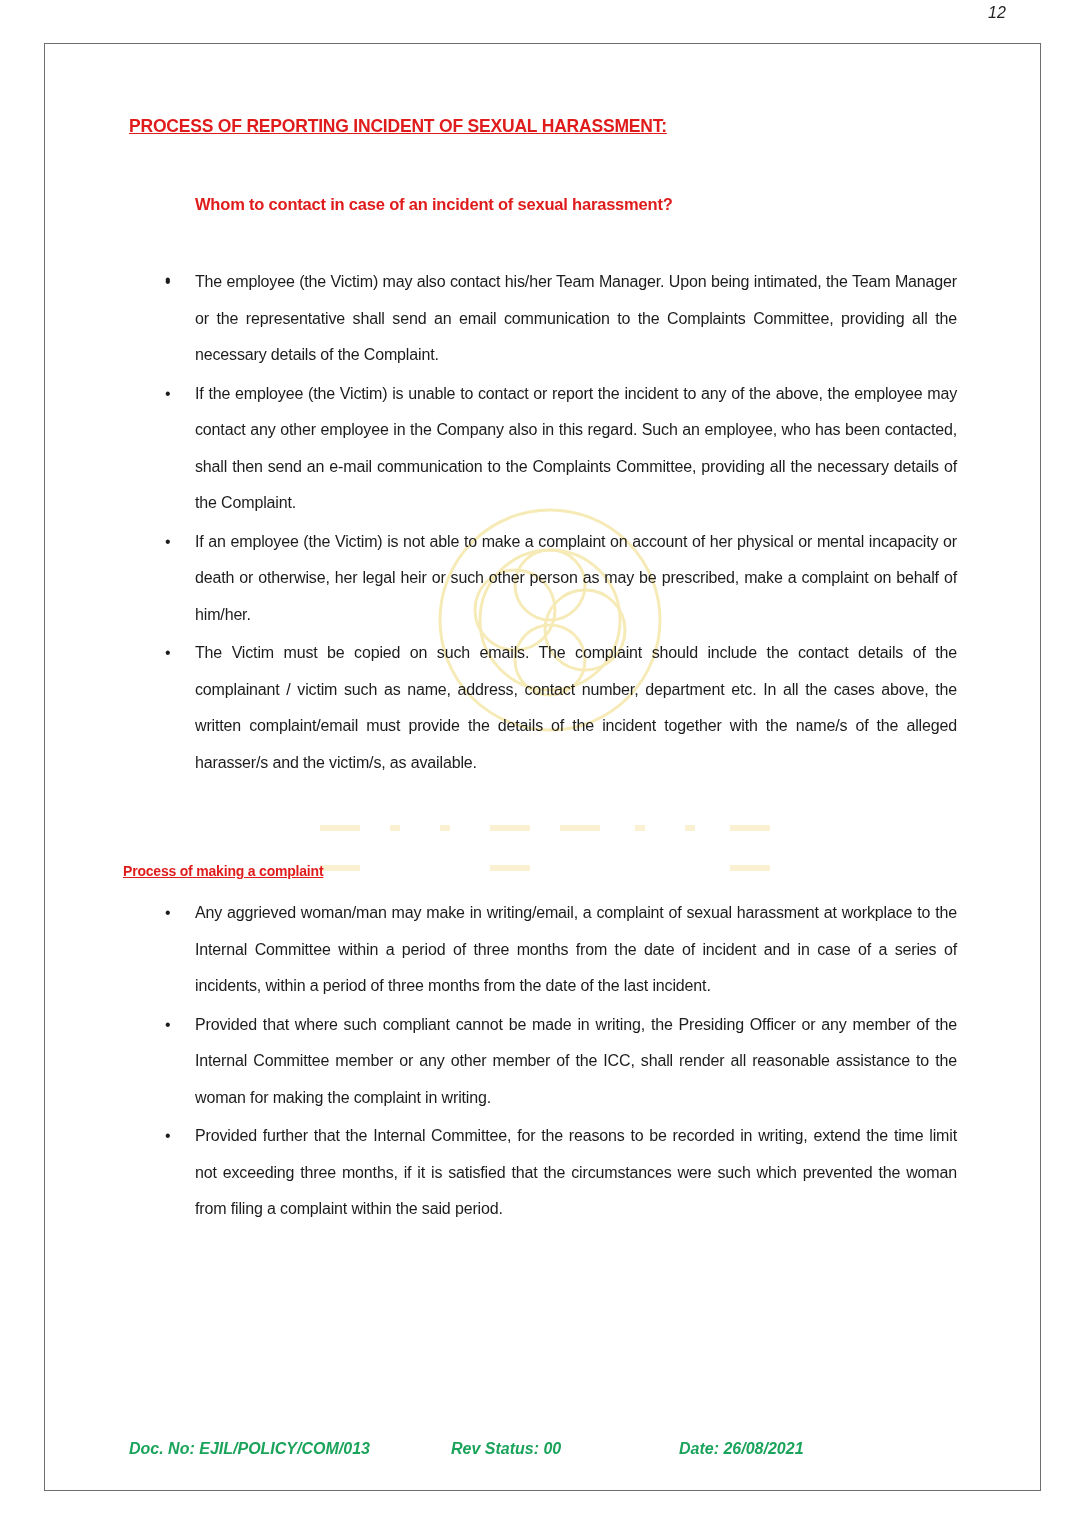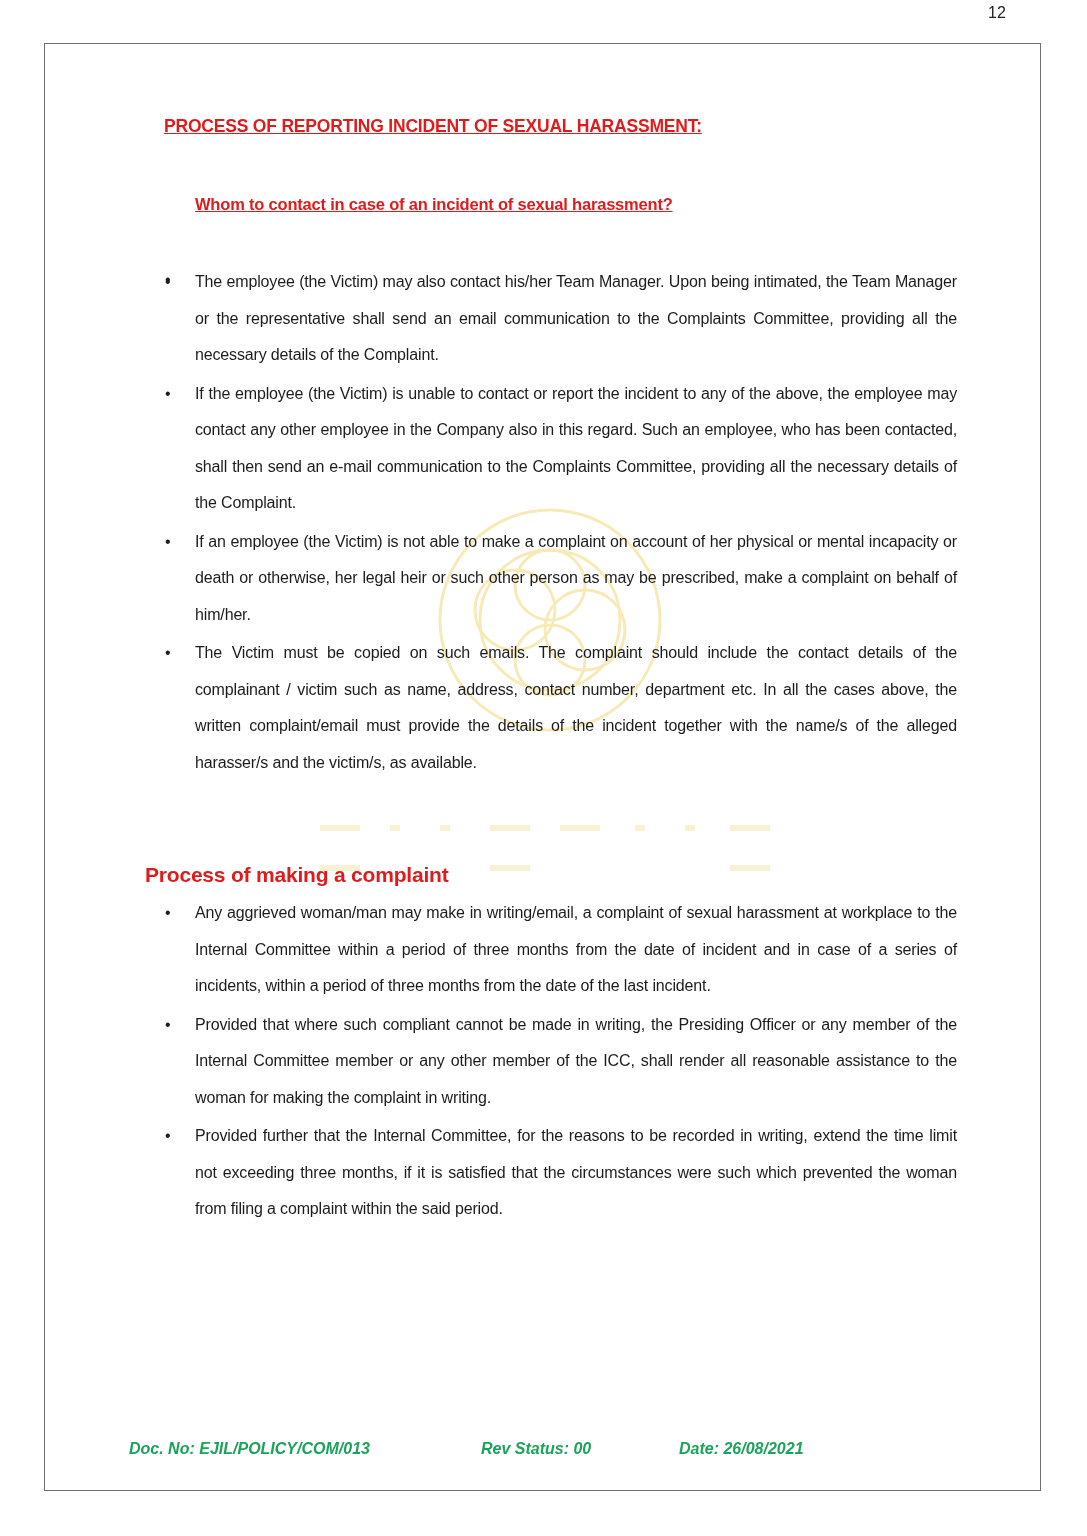--- a/index.html
+++ b/index.html
@@ -1,39 +1,39 @@
 <!DOCTYPE html>
 <html><head>
 <meta charset="utf-8">
 <style>
   html, body { margin: 0; padding: 0; background: #ffffff; }
   body { width: 1087px; height: 1536px; position: relative; overflow: hidden;
          font-family: "Liberation Sans", sans-serif; color: #1a1a1a; }
-  .page-number { position: absolute; top: 4px; left: 988px; font-size: 16px; color: #222; }
+  .page-number { position: absolute; top: 4px; left: 988px; font-size: 16px; color: #222; font-style: italic; }
   .frame { position: absolute; left: 44px; top: 43px; width: 997px; height: 1448px;
            border: 1.5px solid #6e6e6e; box-sizing: border-box; }
   .watermark { position: absolute; left: 290px; top: 490px; width: 520px; height: 400px; pointer-events: none; }
   .main-heading { position: absolute; left: 129px; top: 116px; font-size: 17.5px; font-weight: bold;
-                  color: #e01b1b; text-decoration: underline; letter-spacing: -0.2px; margin-left: 35px; }
+                  color: #e01b1b; text-decoration: underline; letter-spacing: -0.2px; }
   .sub-heading { position: absolute; left: 195px; top: 195px; font-size: 16.5px; font-weight: bold;
-                 color: #e01b1b; text-decoration: underline; letter-spacing: -0.2px; }
-  .section-heading { position: absolute; left: 145px; top: 863px; font-size: 21px; font-weight: bold;
-                     color: #e01b1b; letter-spacing: -0.2px; }
+                 color: #e01b1b; letter-spacing: -0.2px; }
+  .section-heading { position: absolute; left: 123px; top: 863px; font-size: 14px; font-weight: bold;
+                     color: #e01b1b; text-decoration: underline; letter-spacing: -0.2px; }
   ul.bullets { position: absolute; left: 0; margin: 0; padding: 0; list-style: none; width: 100%; }
   ul.bullets li { position: relative; padding-left: 195px; width: 762px; font-size: 16px;
                   line-height: 36.5px; text-align: justify; letter-spacing: -0.15px; color: #1c1c1c; }
   ul.bullets li .bullet { position: absolute; left: 165px; top: 0; font-size: 16px; }
   .list1 { top: 262px; }
   .list2 { top: 895px; }
   .li-gap { margin-bottom: 2px; }
   .footer { position: absolute; top: 1440px; left: 129px; width: 800px; font-size: 16px;
             font-weight: bold; color: #1aa35a; }
   .footer span { position: absolute; white-space: nowrap; font-style: italic; }
   .f-doc { left: 0; }
-  .f-rev { left: 352px; }
+  .f-rev { left: 322px; }
   .f-date { left: 550px; }
 </style>
 </head>
 <body>
 
 <div class="page-number">12</div>
 
 <div class="frame"></div>
 
 <svg class="watermark" viewBox="0 0 520 400">

